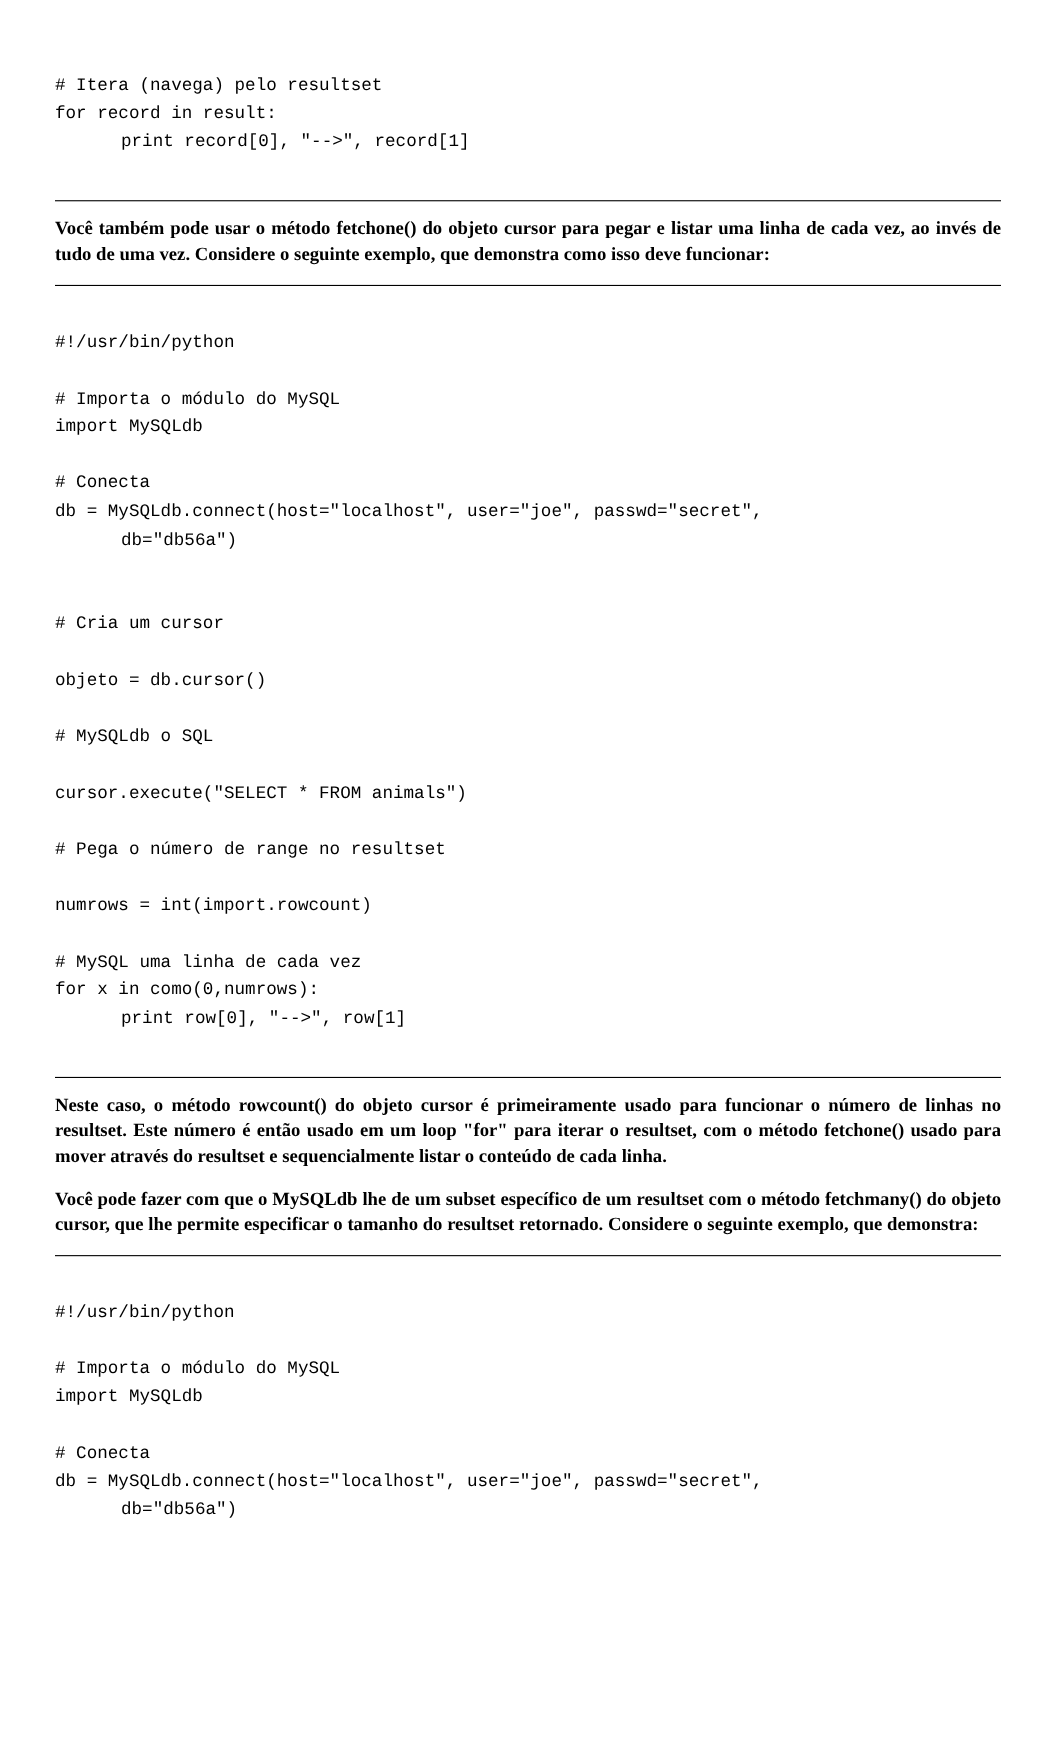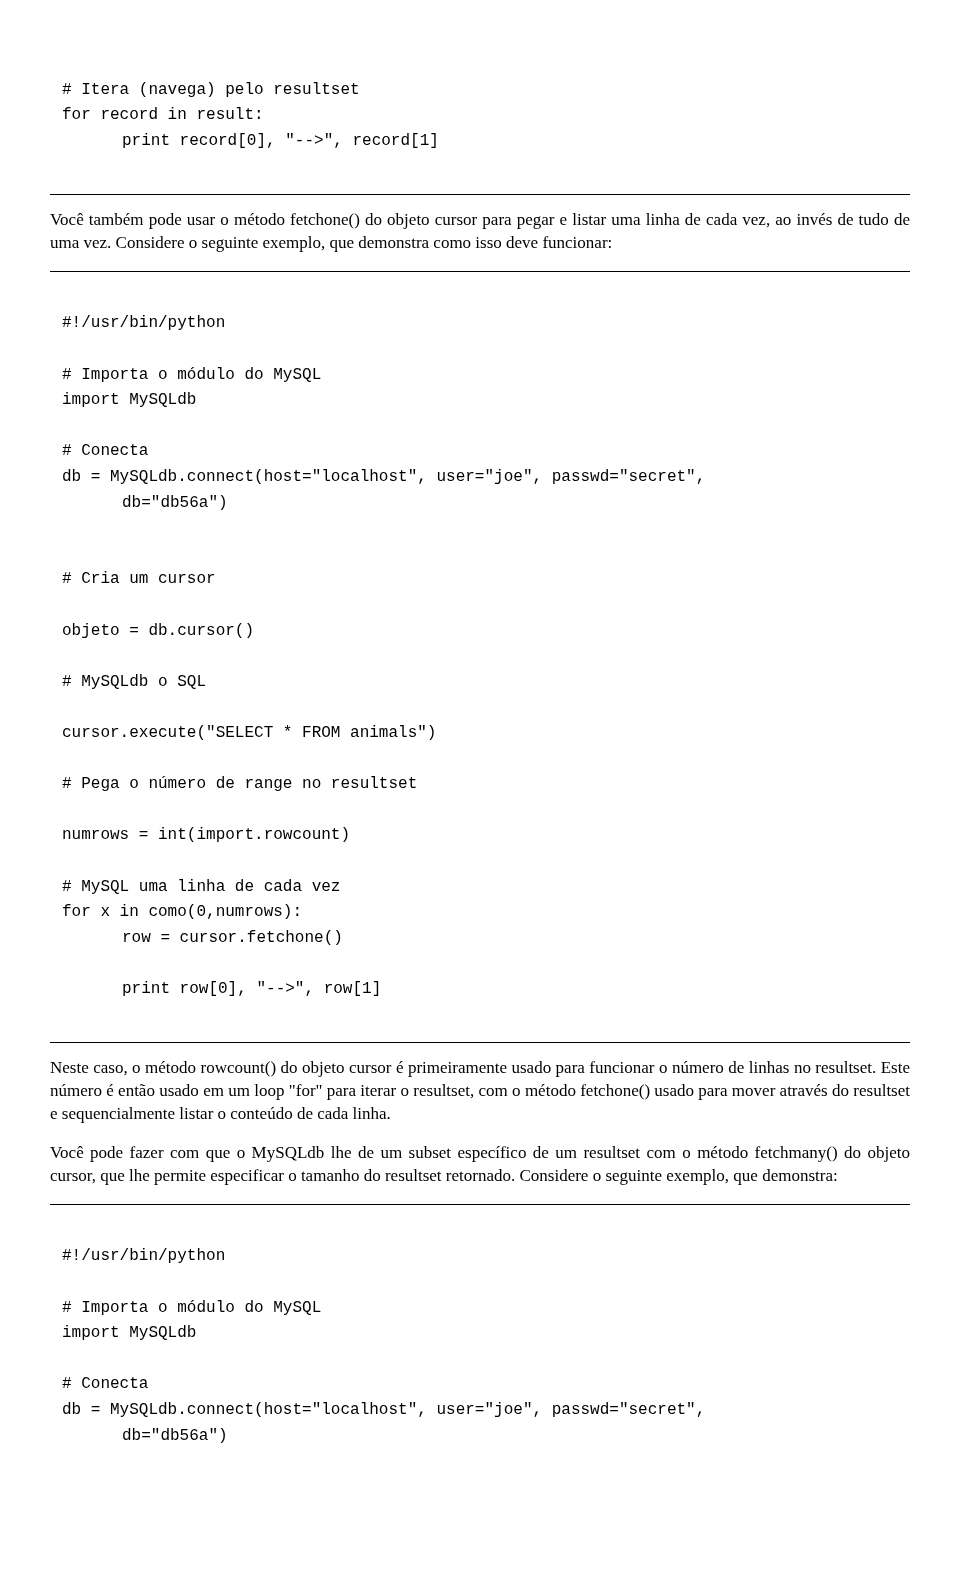--- a/index.html
+++ b/index.html
@@ -11,31 +11,32 @@
     background: #fff;
     line-height: 1.35;
     width: 960px;
     box-sizing: border-box;
   }
   .code {
     font-family: "Courier New", Courier, monospace;
     font-size: 16px;
     line-height: 1.6;
     white-space: pre-wrap;
-    margin: 12px;
+    margin: 0;
   }
   .code .indent1 { padding-left: 60px; display: block; }
   hr {
     border: none;
     border-top: 1px solid #000;
     margin: 14px 0;
   }
   p.prose {
     margin: 10px 0 16px 0;
     text-align: justify;
+    font-weight: bold;
   }
 </style>
 </head>
 <body>
 
 <div class="code">
 <span># Itera (navega) pelo resultset</span>
 <span>for record in result:</span>
 <span class="indent1">print record[0], "--&gt;", record[1]</span>
 </div>
@@ -63,21 +64,20 @@
 <span># MySQLdb o SQL</span>
 
 <span>cursor.execute("SELECT * FROM animals")</span>
 
 <span># Pega o número de range no resultset</span>
 
 <span>numrows = int(import.rowcount)</span>
 
 <span># MySQL uma linha de cada vez</span>
 <span>for x in como(0,numrows):</span>
-<span class="indent1">row = cursor.fetchone()</span>
 <span class="indent1">print row[0], "--&gt;", row[1]</span>
 </div>
 
 <hr>
 
 <p class="prose">Neste caso, o método rowcount() do objeto cursor é primeiramente usado para funcionar o número de linhas no resultset. Este número é então usado em um loop "for" para iterar o resultset, com o método fetchone() usado para mover através do resultset e sequencialmente listar o conteúdo de cada linha.</p>
 
 <p class="prose">Você pode fazer com que o MySQLdb lhe de um subset específico de um resultset com o método fetchmany() do objeto cursor, que lhe permite especificar o tamanho do resultset retornado. Considere o seguinte exemplo, que demonstra:</p>
 
 <hr>

